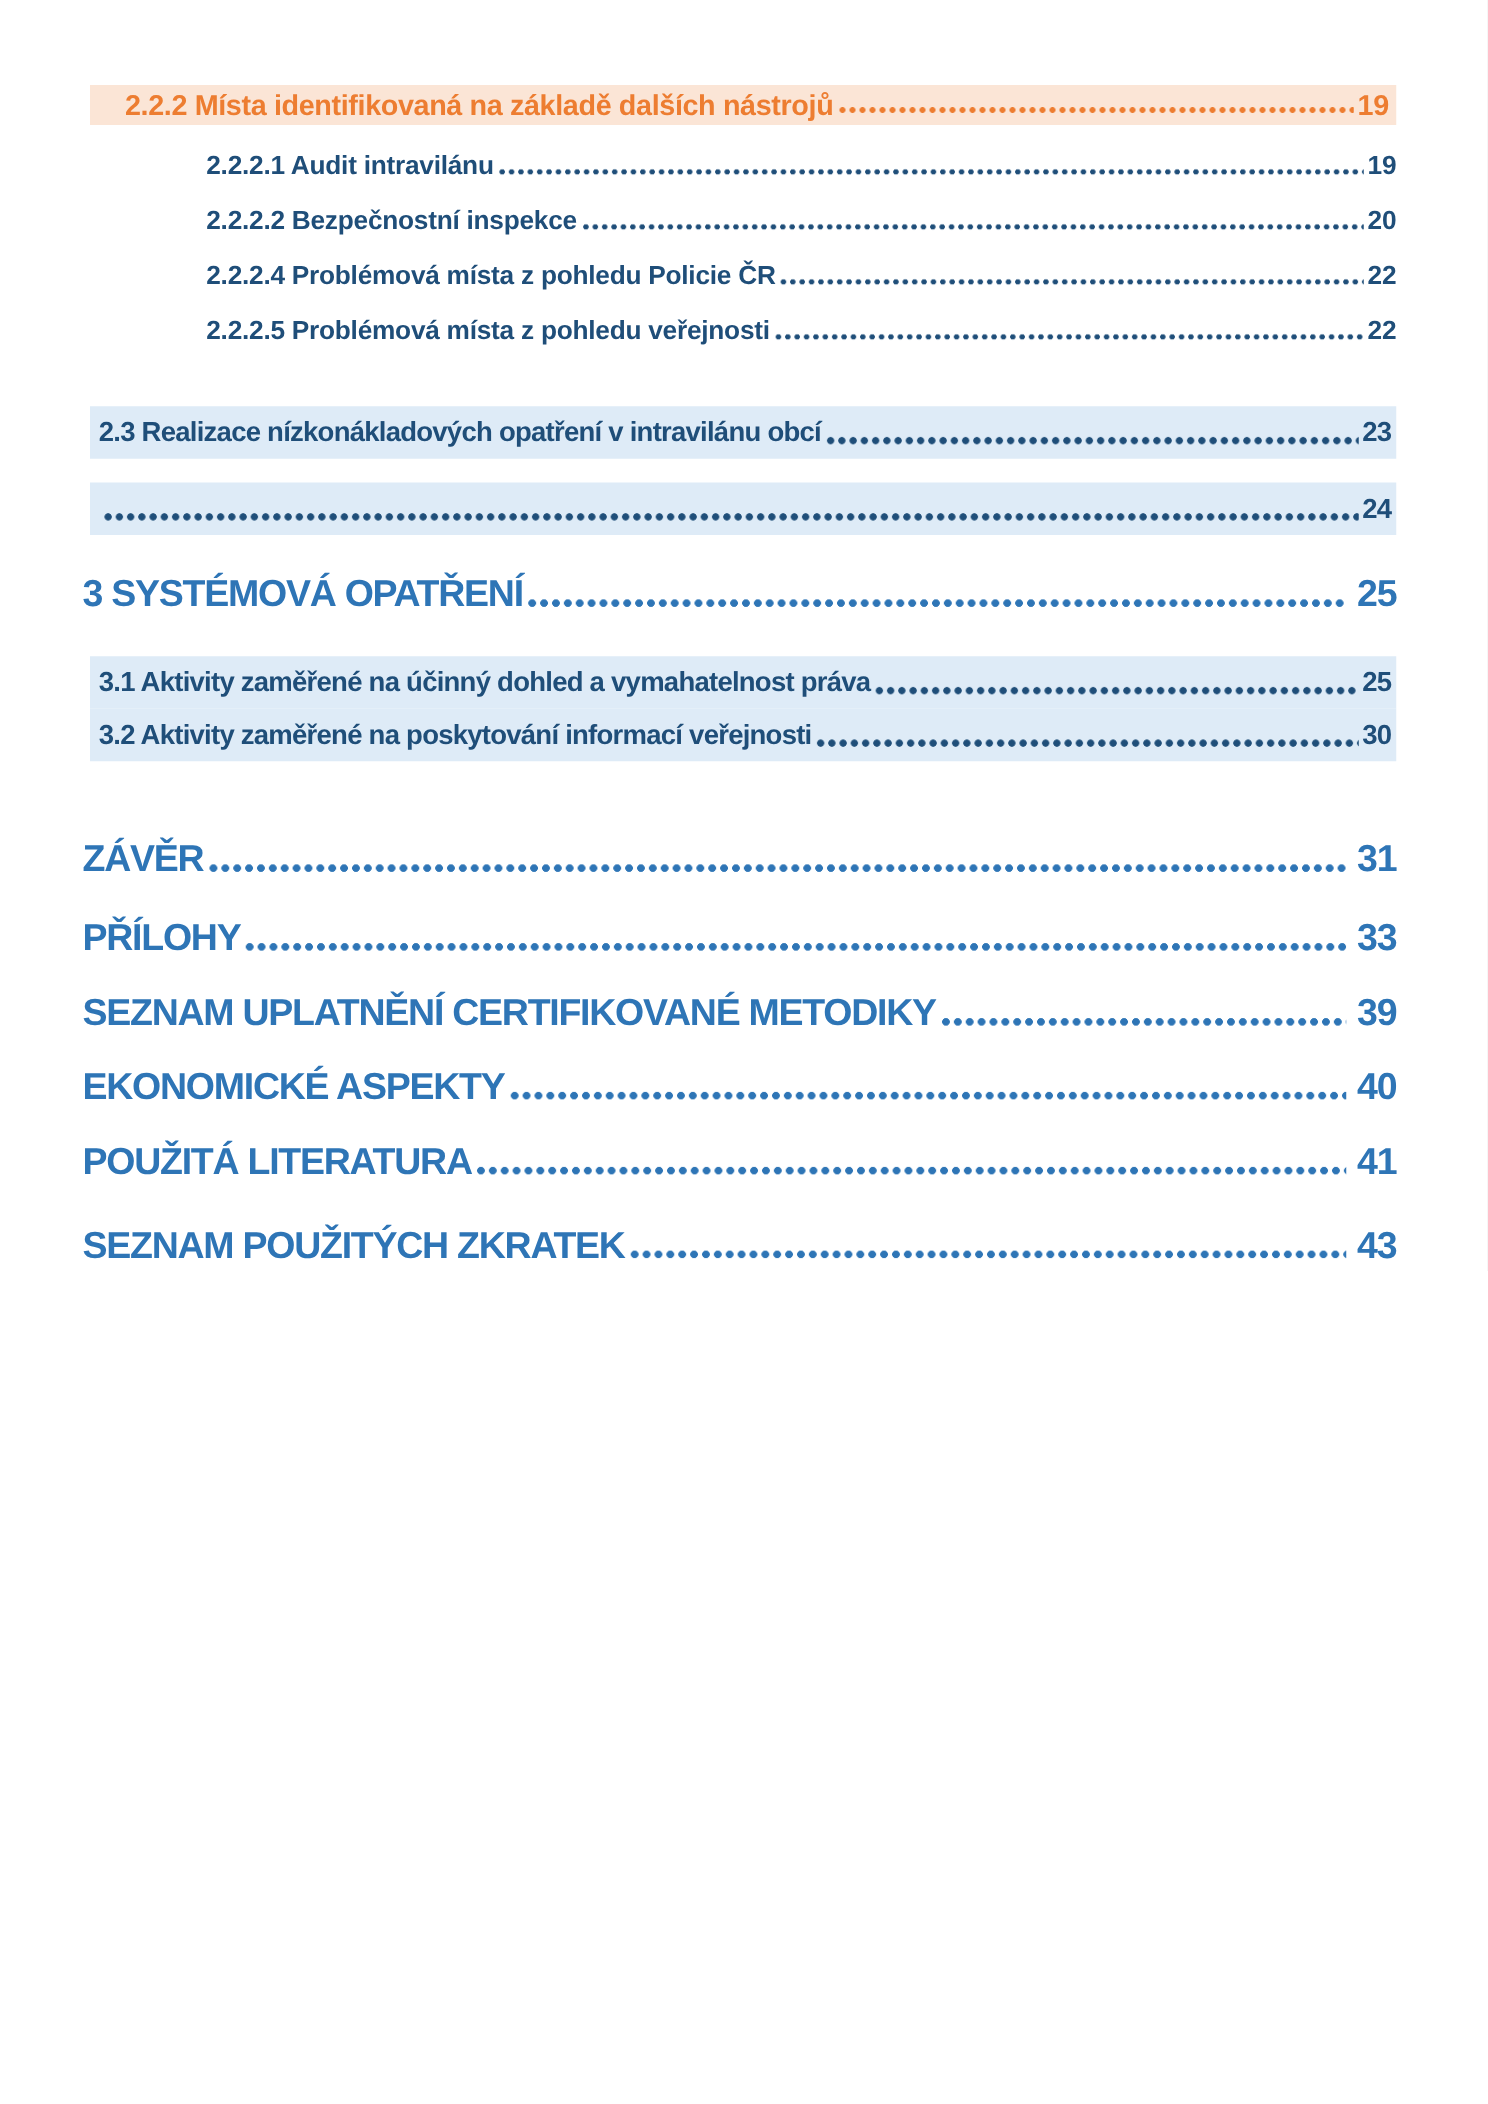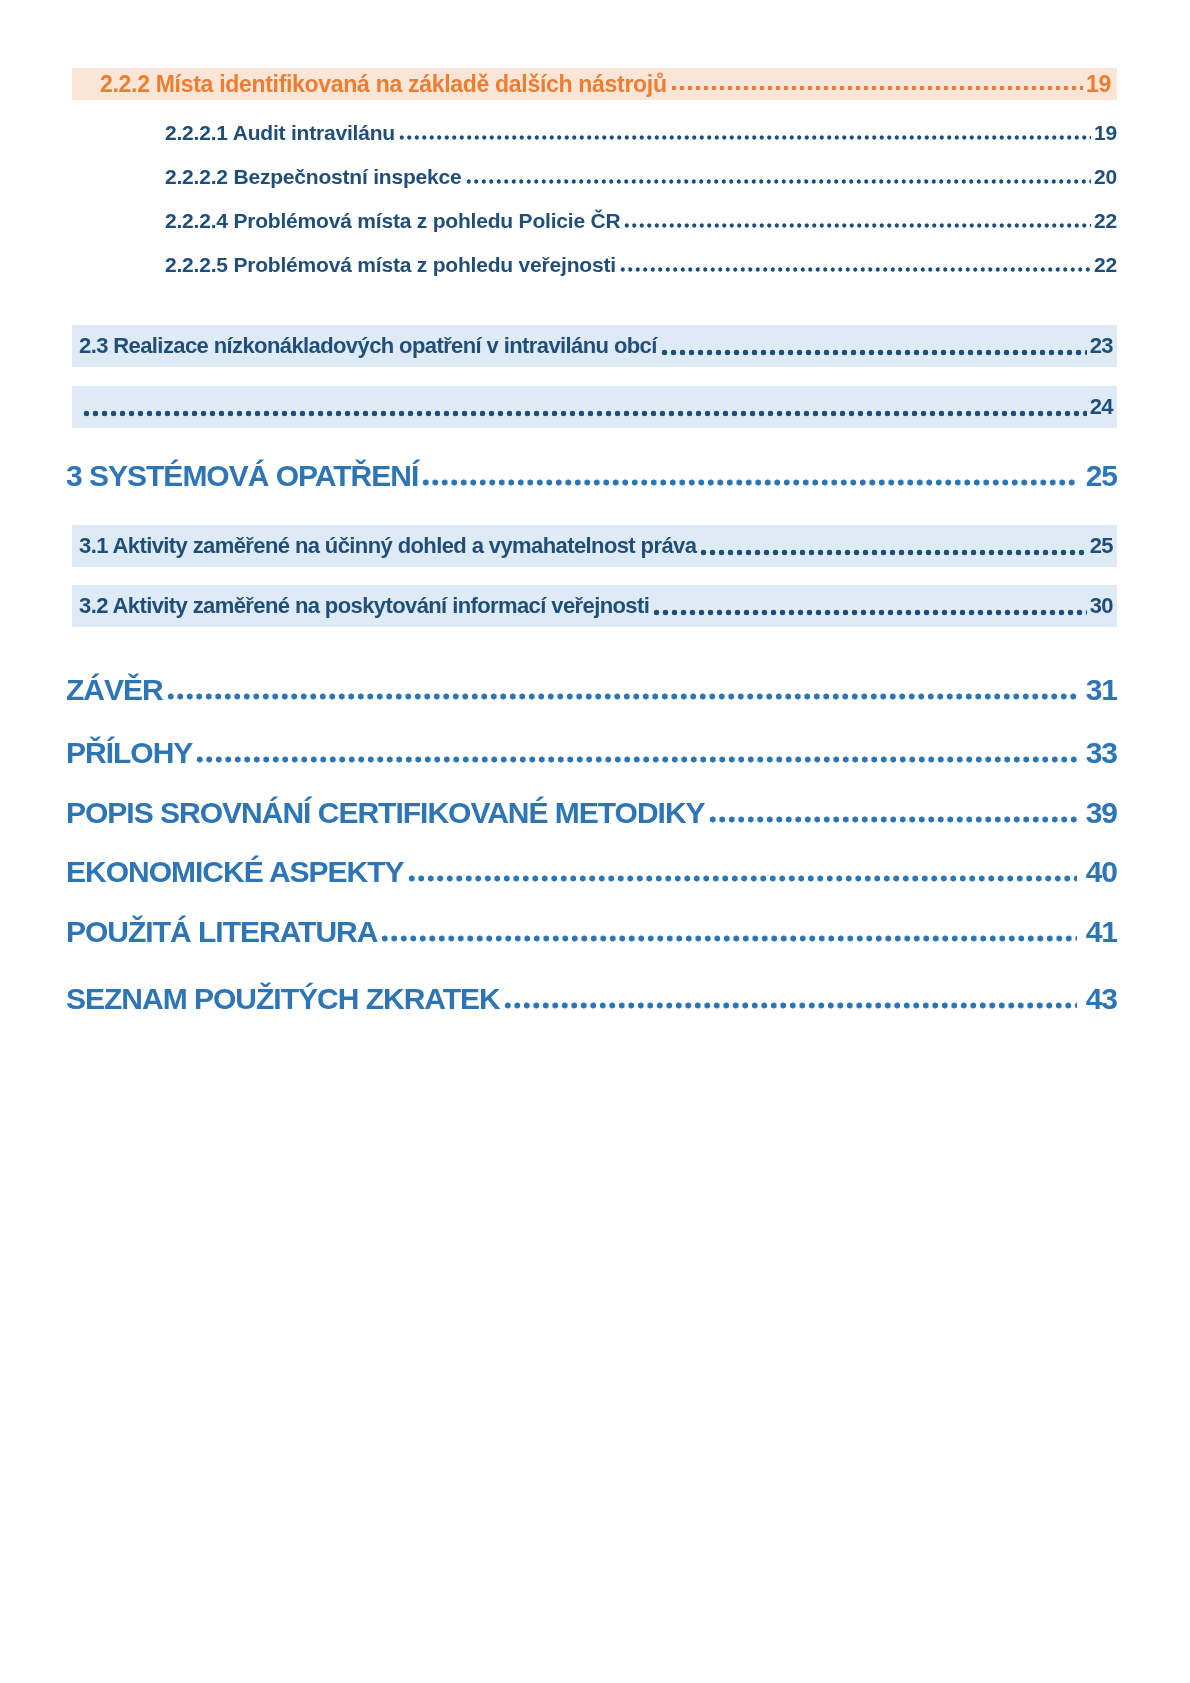--- a/index.html
+++ b/index.html
@@ -141,41 +141,41 @@
       <span class="dots"></span>
       <span class="pagenum">25</span>
     </div>
 
     <div class="row row-l2" style="margin-top:30px">
       <span class="label">3.1 Aktivity zaměřené na účinný dohled a vymahatelnost práva</span>
       <span class="dots"></span>
       <span class="pagenum">25</span>
     </div>
 
-    <div class="row row-l2" style="margin-top:18px">
+    <div class="row row-l2" style="">
       <span class="label">3.2 Aktivity zaměřené na poskytování informací veřejnosti</span>
       <span class="dots"></span>
       <span class="pagenum">30</span>
     </div>
 
-    <div class="row row-h1" style="margin-top:44px">
+    <div class="row row-h1" style="margin-top:60px">
       <span class="label">ZÁVĚR</span>
       <span class="dots"></span>
       <span class="pagenum">31</span>
     </div>
 
     <div class="row row-h1" style="margin-top:25px">
       <span class="label">PŘÍLOHY</span>
       <span class="dots"></span>
       <span class="pagenum">33</span>
     </div>
 
 
     <div class="row row-h1" style="margin-top:22px">
-      <span class="label">POPIS SROVNÁNÍ CERTIFIKOVANÉ METODIKY</span>
+      <span class="label">SEZNAM UPLATNĚNÍ CERTIFIKOVANÉ METODIKY</span>
       <span class="dots"></span>
       <span class="pagenum">39</span>
     </div>
 
     <div class="row row-h1" style="margin-top:21px">
       <span class="label">EKONOMICKÉ ASPEKTY</span>
       <span class="dots"></span>
       <span class="pagenum">40</span>
     </div>
 

